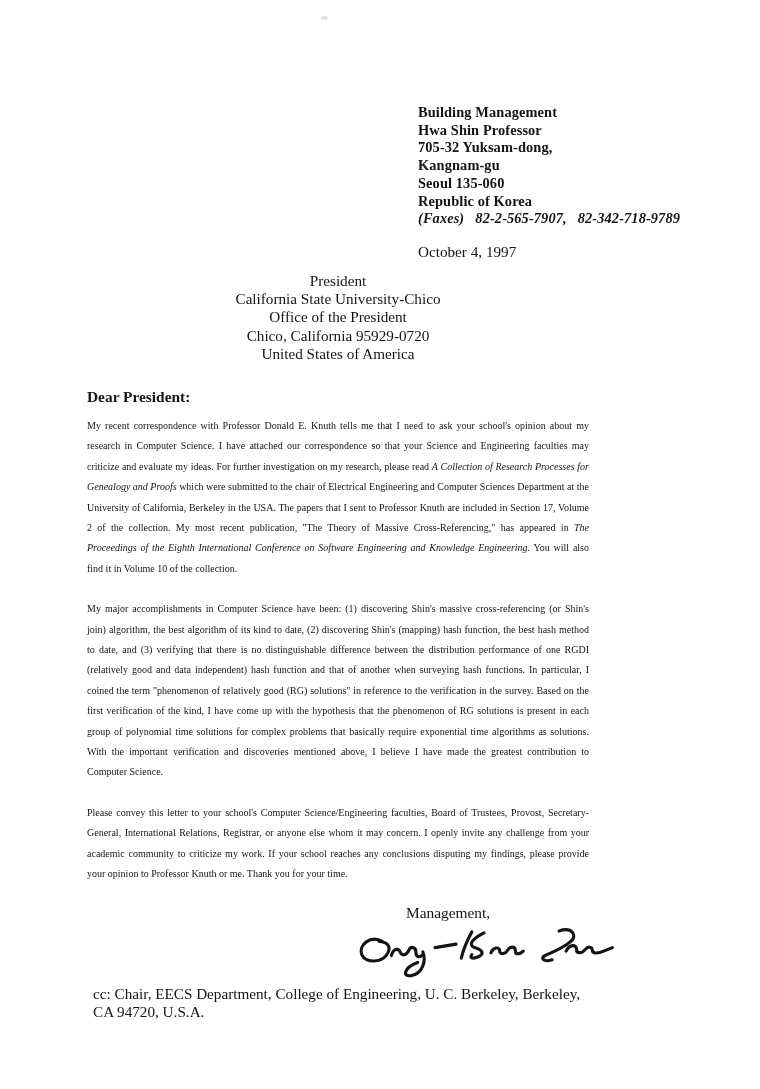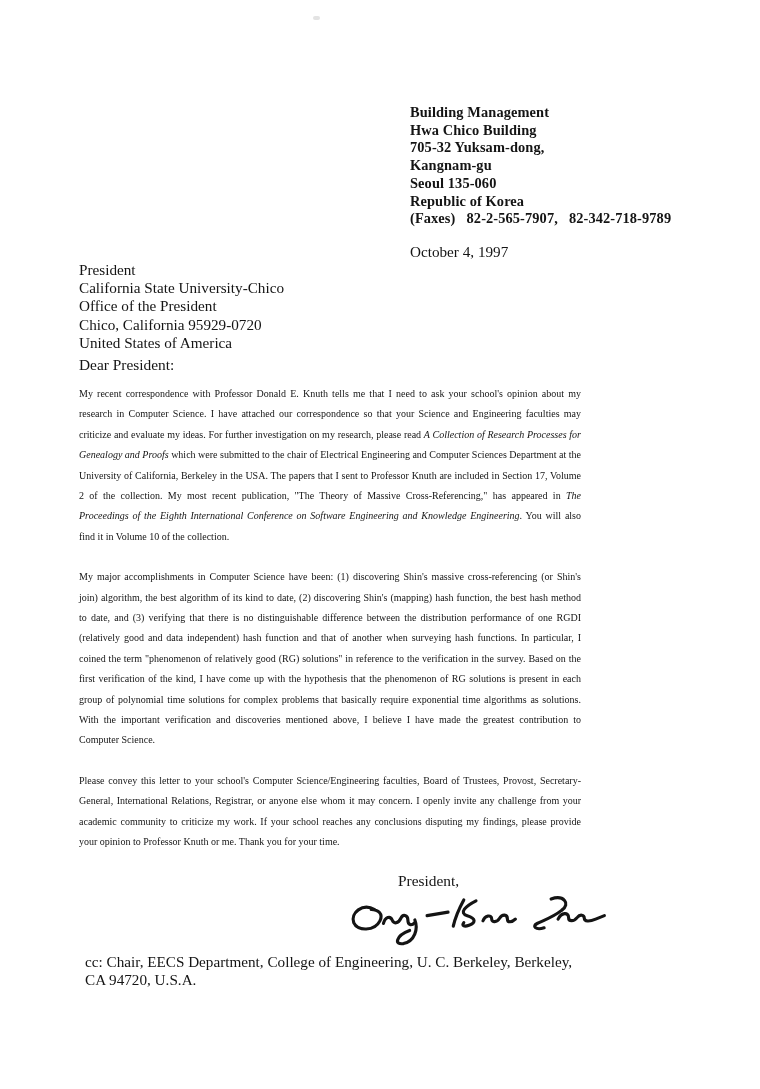--- a/index.html
+++ b/index.html
@@ -5,52 +5,56 @@
   html,body{margin:0;padding:0;}
   body{
     width:760px;height:1089px;
     background:#ffffff;
     font-family:"Liberation Serif","DejaVu Serif",serif;
     color:#141414;
     overflow:hidden;
     position:relative;
   }
   .page{
-    position:absolute;left:0;top:0;width:656px;height:1089px;
+    position:absolute;left:8px;top:0;width:656px;height:1089px;
     box-sizing:border-box;
     padding:104px 75px 0 79px;
   }
   .speck{
     position:absolute;left:313px;top:16px;width:7px;height:4px;
     background:#e3e3e3;border-radius:2px;
   }
   .sender-block{
     margin-left:331px;
     font-weight:bold;
     font-size:14.4px;
     line-height:17.7px;
     letter-spacing:.1px;
   }
   .fax-line{
+    font-style:italic;
     white-space:pre;
   }
   .date-line{
     margin-left:331px;
     margin-top:15px;
     font-weight:normal;
     font-size:15.2px;
     line-height:18px;
   }
   .recipient-block{
+    margin-top:11px;
     font-size:15.2px;
     line-height:18.2px;
+    text-align:center;
   }
   .salutation{
-    margin-top:4px;
+    margin-top:25px;
     font-size:15.4px;
+    font-weight:bold;
   }
   .body-text{margin-top:10px;}
   .para{
     margin:0 0 20px 0;
     font-size:10px;
     line-height:20.4px;
     text-align:justify;
   }
   .para .italic{font-style:italic;}
   .closing-block{margin-top:2px;}
@@ -78,21 +82,21 @@
 </head>
 <body>
 
 <div class="page">
 
   <div class="speck"></div>
 
   <div class="sender-block">
     <div>
         <div>Building Management</div>
-        <div>Hwa Chico Building</div>
+        <div>Hwa Shin Professor</div>
         <div>705-32 Yuksam-dong, Kangnam-gu</div>
         <div>Seoul 135-060</div>
         <div>Republic of Korea</div>
       </div>
     <div class="fax-line">(Faxes)   82-2-565-7907,   82-342-718-9789</div>
   </div>
 
   <div class="date-line">October 4, 1997</div>
 
   <div class="recipient-block">
@@ -105,21 +109,21 @@
 
   <div class="salutation">Dear President:</div>
 
   <div class="body-text">
     <p class="para"><span class="">My recent correspondence with Professor Donald E. Knuth tells me that I need to ask your school's opinion about my research in Computer Science.  I have attached our correspondence so that your Science and Engineering faculties may criticize and evaluate my ideas.  For further investigation on my research, please read </span><span class="italic">A Collection of Research Processes for Genealogy and Proofs</span><span class=""> which were submitted to the chair of Electrical Engineering and Computer Sciences Department at the University of California, Berkeley in the USA.  The papers that I sent to Professor Knuth are included in Section 17, Volume 2 of the collection.  My most recent publication, "The Theory of Massive Cross-Referencing," has appeared in </span><span class="italic">The Proceedings of the Eighth International Conference on Software Engineering and Knowledge Engineering</span><span class="">.  You will also find it in Volume 10 of the collection.</span></p>
     <p class="para"><span class="">My major accomplishments in Computer Science have been: (1) discovering Shin's massive cross-referencing (or Shin's join) algorithm, the best algorithm of its kind to date, (2) discovering Shin's (mapping) hash function, the best hash method to date, and (3) verifying that there is no distinguishable difference between the distribution performance of one RGDI (relatively good and data independent) hash function and that of another when surveying hash functions.  In particular, I coined the term "phenomenon of relatively good (RG) solutions" in reference to the verification in the survey.  Based on the first verification of the kind, I have come up with the hypothesis that the phenomenon of RG solutions is present in each group of polynomial time solutions for complex problems that basically require exponential time algorithms as solutions. With the important verification and discoveries mentioned above, I believe I have made the greatest contribution to Computer Science.</span></p>
     <p class="para"><span class="">Please convey this letter to your school's Computer Science/Engineering faculties, Board of Trustees, Provost, Secretary-General, International Relations, Registrar, or anyone else whom it may concern.  I openly invite any challenge from your academic community to criticize my work.  If your school reaches any conclusions disputing my findings, please provide your opinion to Professor Knuth or me. Thank you for your time.</span></p>
   </div>
 
   <div class="closing-block">
-    <div class="closing">President,</div>
+    <div class="closing">Management,</div>
 
     <div class="signature">
       <svg width="262" height="56" viewBox="0 0 300 64" fill="none" stroke="#141414" stroke-width="3.6" stroke-linecap="round" stroke-linejoin="round">
         <path d="M34 20 C20 12 6 24 10 35 C14 45 34 45 40 33 C44 25 38 20 30 20"></path>
         <path d="M44 36 C46 28 52 27 54 32 C56 37 61 36 64 30 C66 25 72 26 72 32 C72 38 76 39 80 35"></path>
         <path d="M80 32 C84 42 80 56 67 59 C56 61 58 50 74 44"></path>
         <path d="M94 27 L118 23"></path>
         <path d="M136 9 C130 20 126 30 124 39"></path>
         <path d="M150 10 C138 16 130 24 140 27 C150 30 150 35 142 38 C137 40 133 39 136 35"></path>
         <path d="M158 33 C160 27 168 25 168 31 C168 35 174 35 177 30 C180 25 186 25 186 31 C186 35 191 35 195 31"></path>

